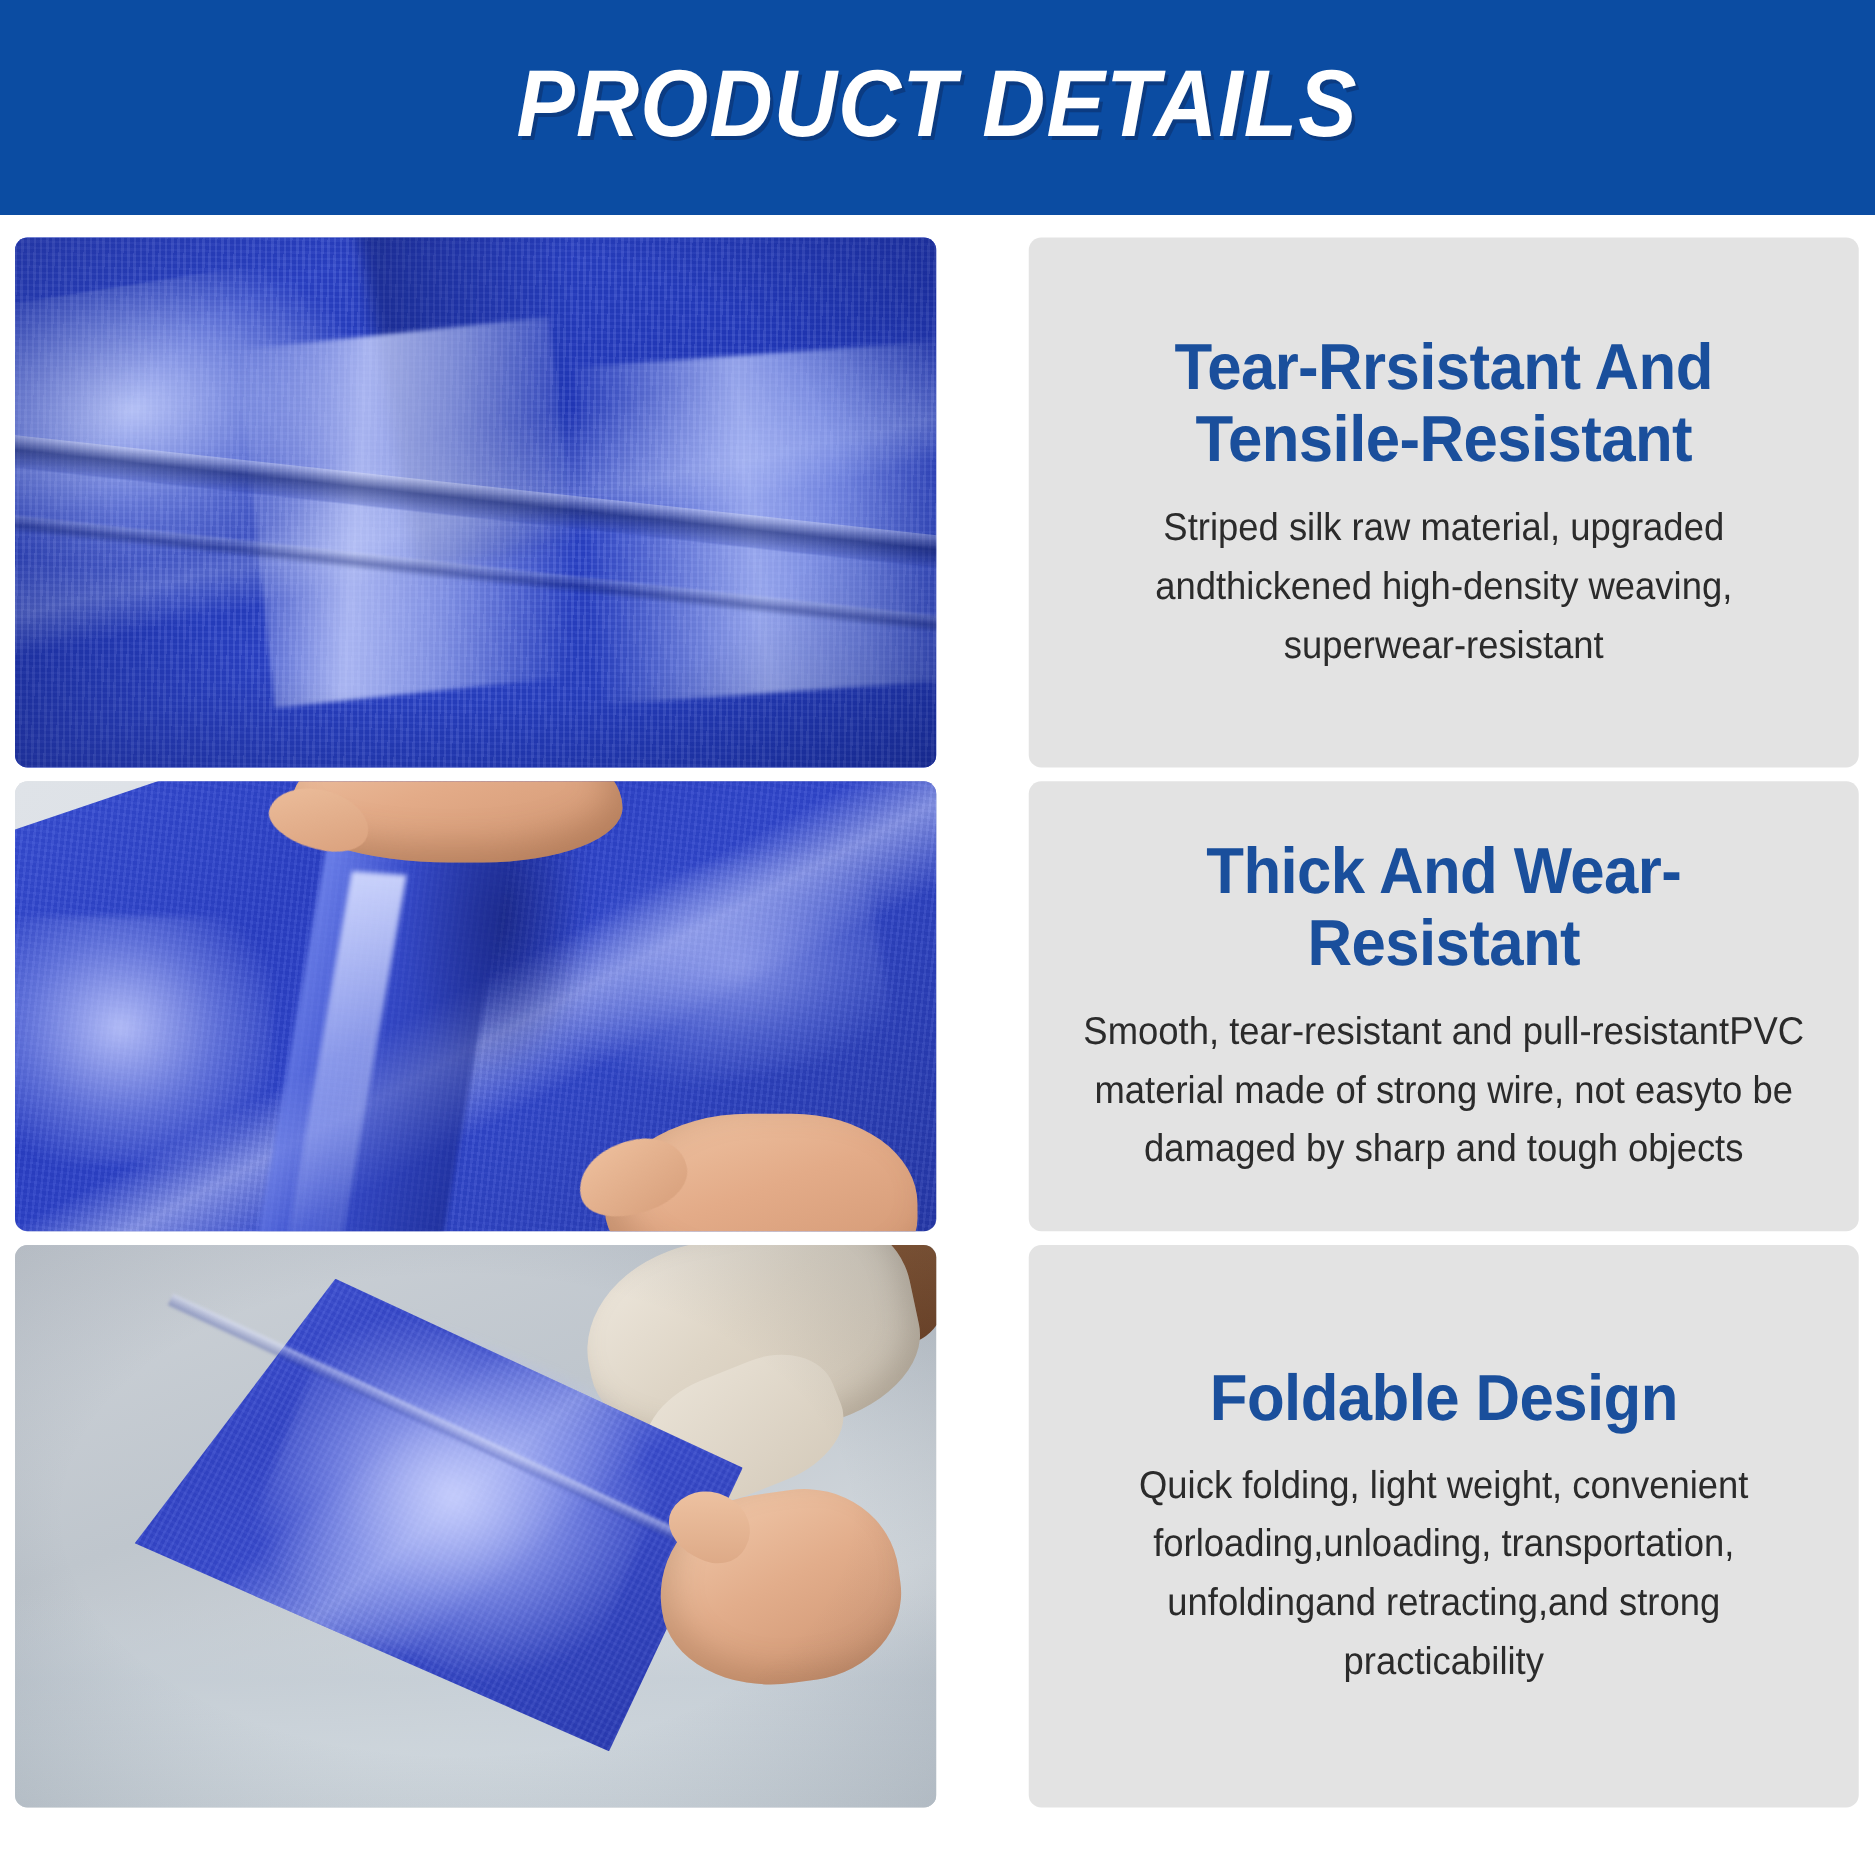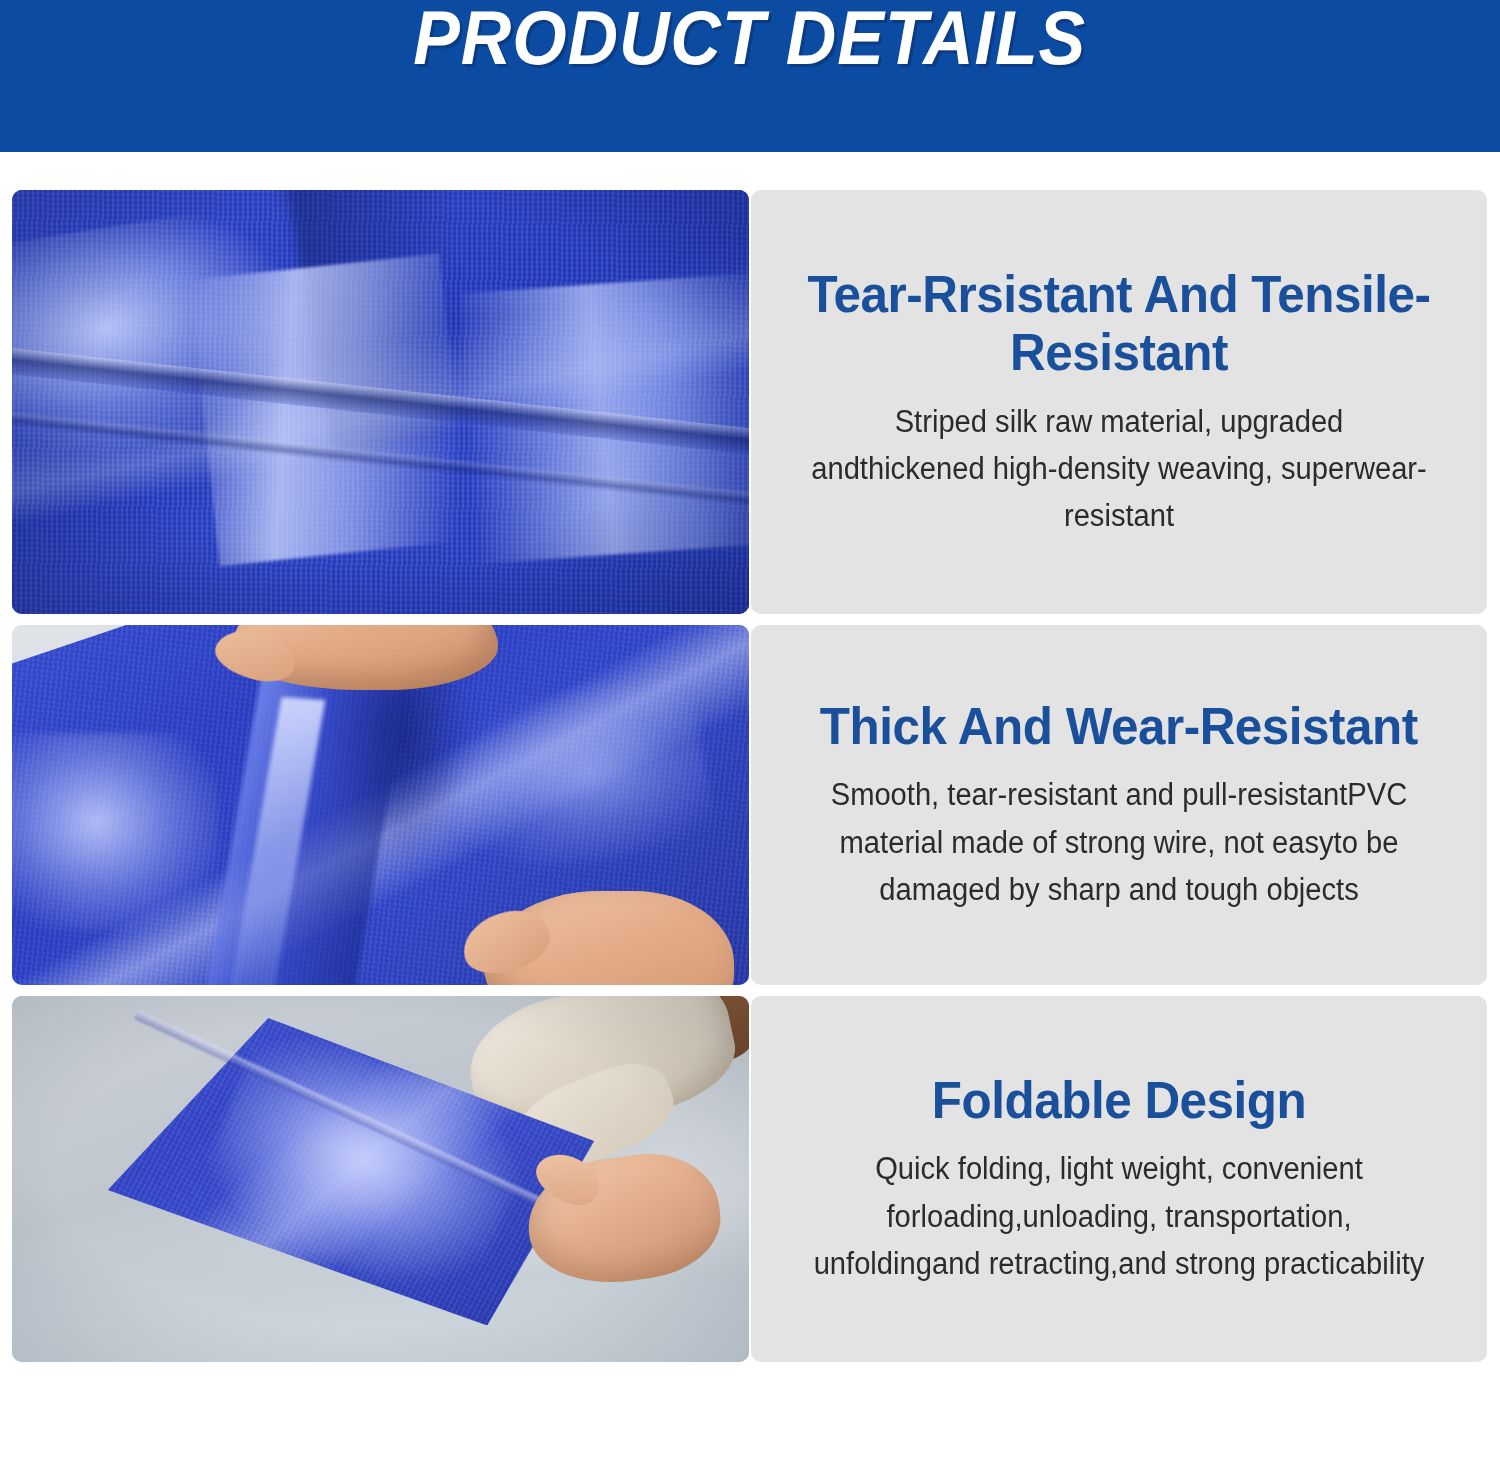--- a/index.html
+++ b/index.html
@@ -13,24 +13,24 @@
     font-family: "Liberation Sans", sans-serif;
     overflow: hidden;
   }
 
   
   .header-banner {
     position: absolute;
     left: 0;
     top: 0;
     width: 1500px;
-    height: 152px;
+    height: 172px;
     background: #0b4ca2;
     display: flex;
-    align-items: flex-start;
+    align-items: center;
     justify-content: center;
   }
   .header-title {
     color: #ffffff;
     font-family: "Liberation Sans", sans-serif;
     font-weight: bold;
     font-style: italic;
     font-size: 76px;
     letter-spacing: 1px;
     transform: scaleX(0.92);
@@ -45,20 +45,21 @@
     position: absolute;
     left: 0;
     top: 172px;
     width: 1500px;
   }
   .row {
     position: relative;
     width: 1500px;
     display: flex;
     align-items: stretch;
+    gap: 36px;
   }
   .row-spacer { height: 11px; width: 1500px; background: #ffffff; }
   .row-pad-top { height: 18px; width: 1500px; background: #ffffff; }
 
   .photo-pane {
     position: relative;
     width: 737px;
     margin-left: 12px;
     overflow: hidden;
     border-radius: 10px;
@@ -358,21 +359,21 @@
     </div>
     <div class="gap-x"></div>
     <div class="text-pane">
       <h2 class="feature-title">Thick And Wear-Resistant</h2>
       <p class="feature-desc">Smooth, tear-resistant and pull-resistantPVC material made of strong wire, not easyto be damaged by sharp and tough objects</p>
     </div>
   </div>
 
   <div class="row-spacer"></div>
 
-  <div class="row" style="height:366px;">
+  <div class="row" style="height:450px;">
     <div class="photo-pane ph3">
       <div class="bg"></div>
       <div class="floor"></div>
       <div class="hair"></div>
       <div class="sleeve"></div>
       <div class="sleeve2"></div>
       <div class="bundle"></div>
       <div class="bundle-weave"></div>
       <div class="bundle-hl"></div>
       <div class="bundle-edge"></div>

